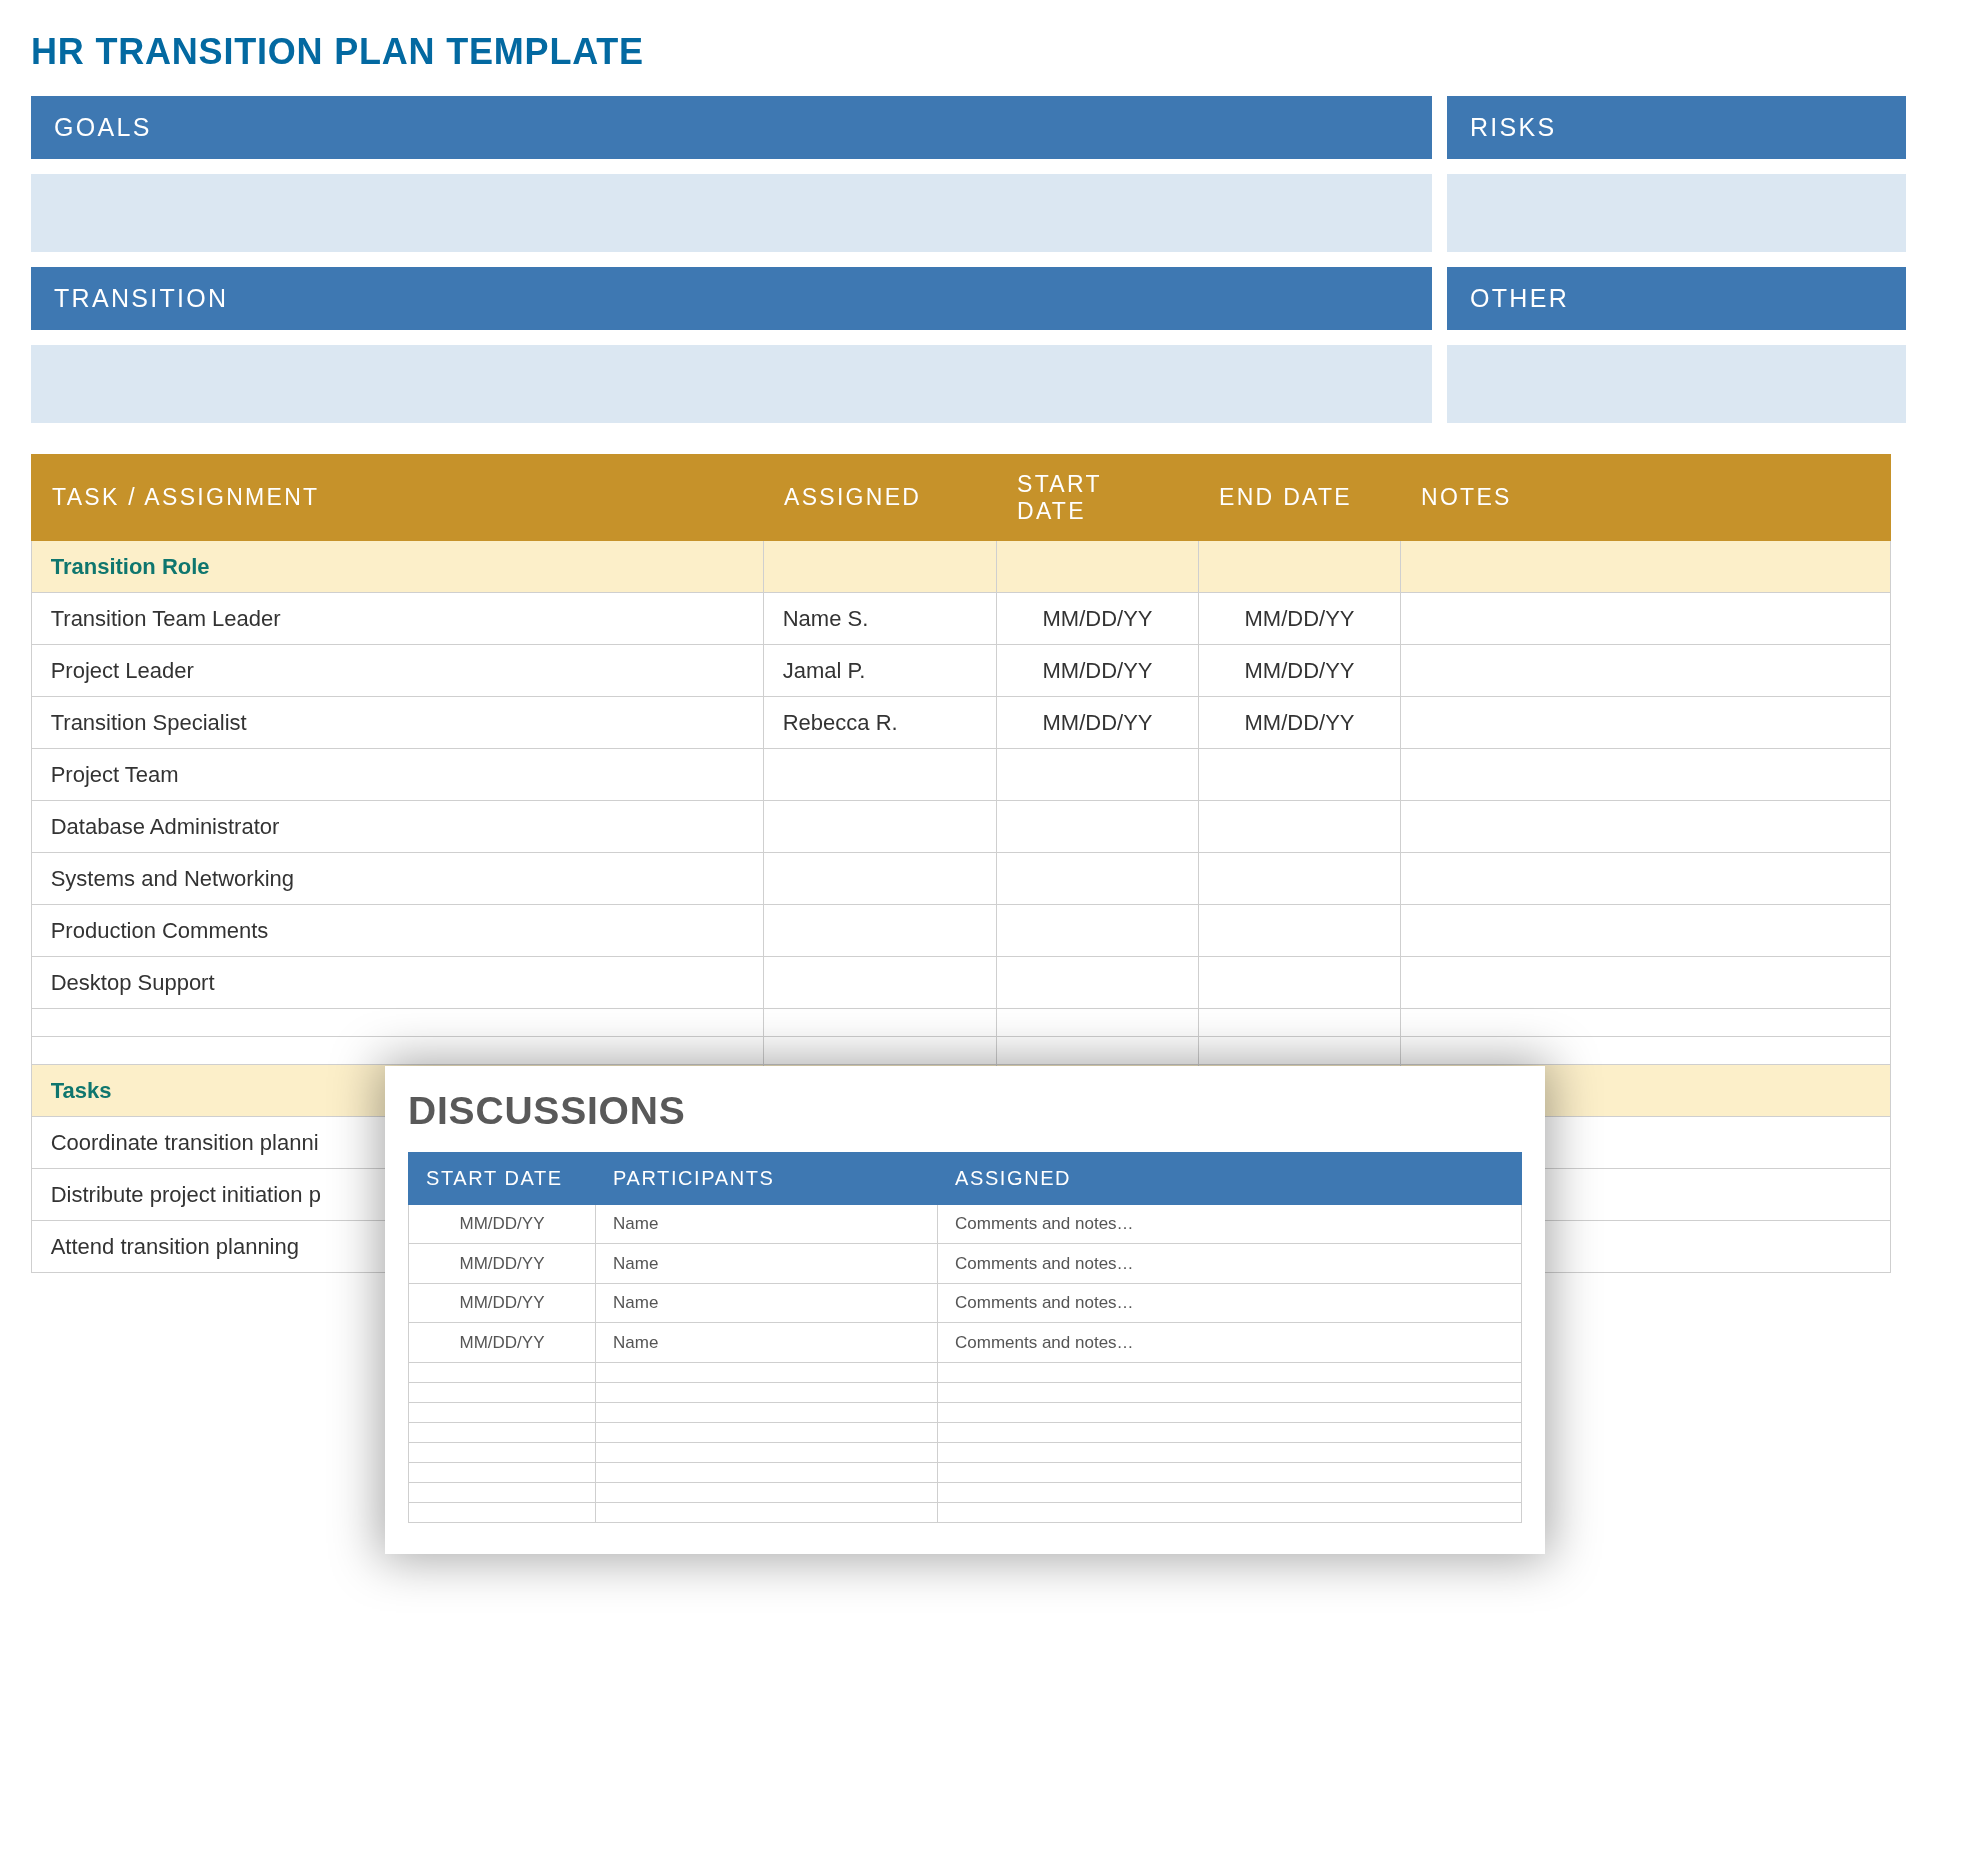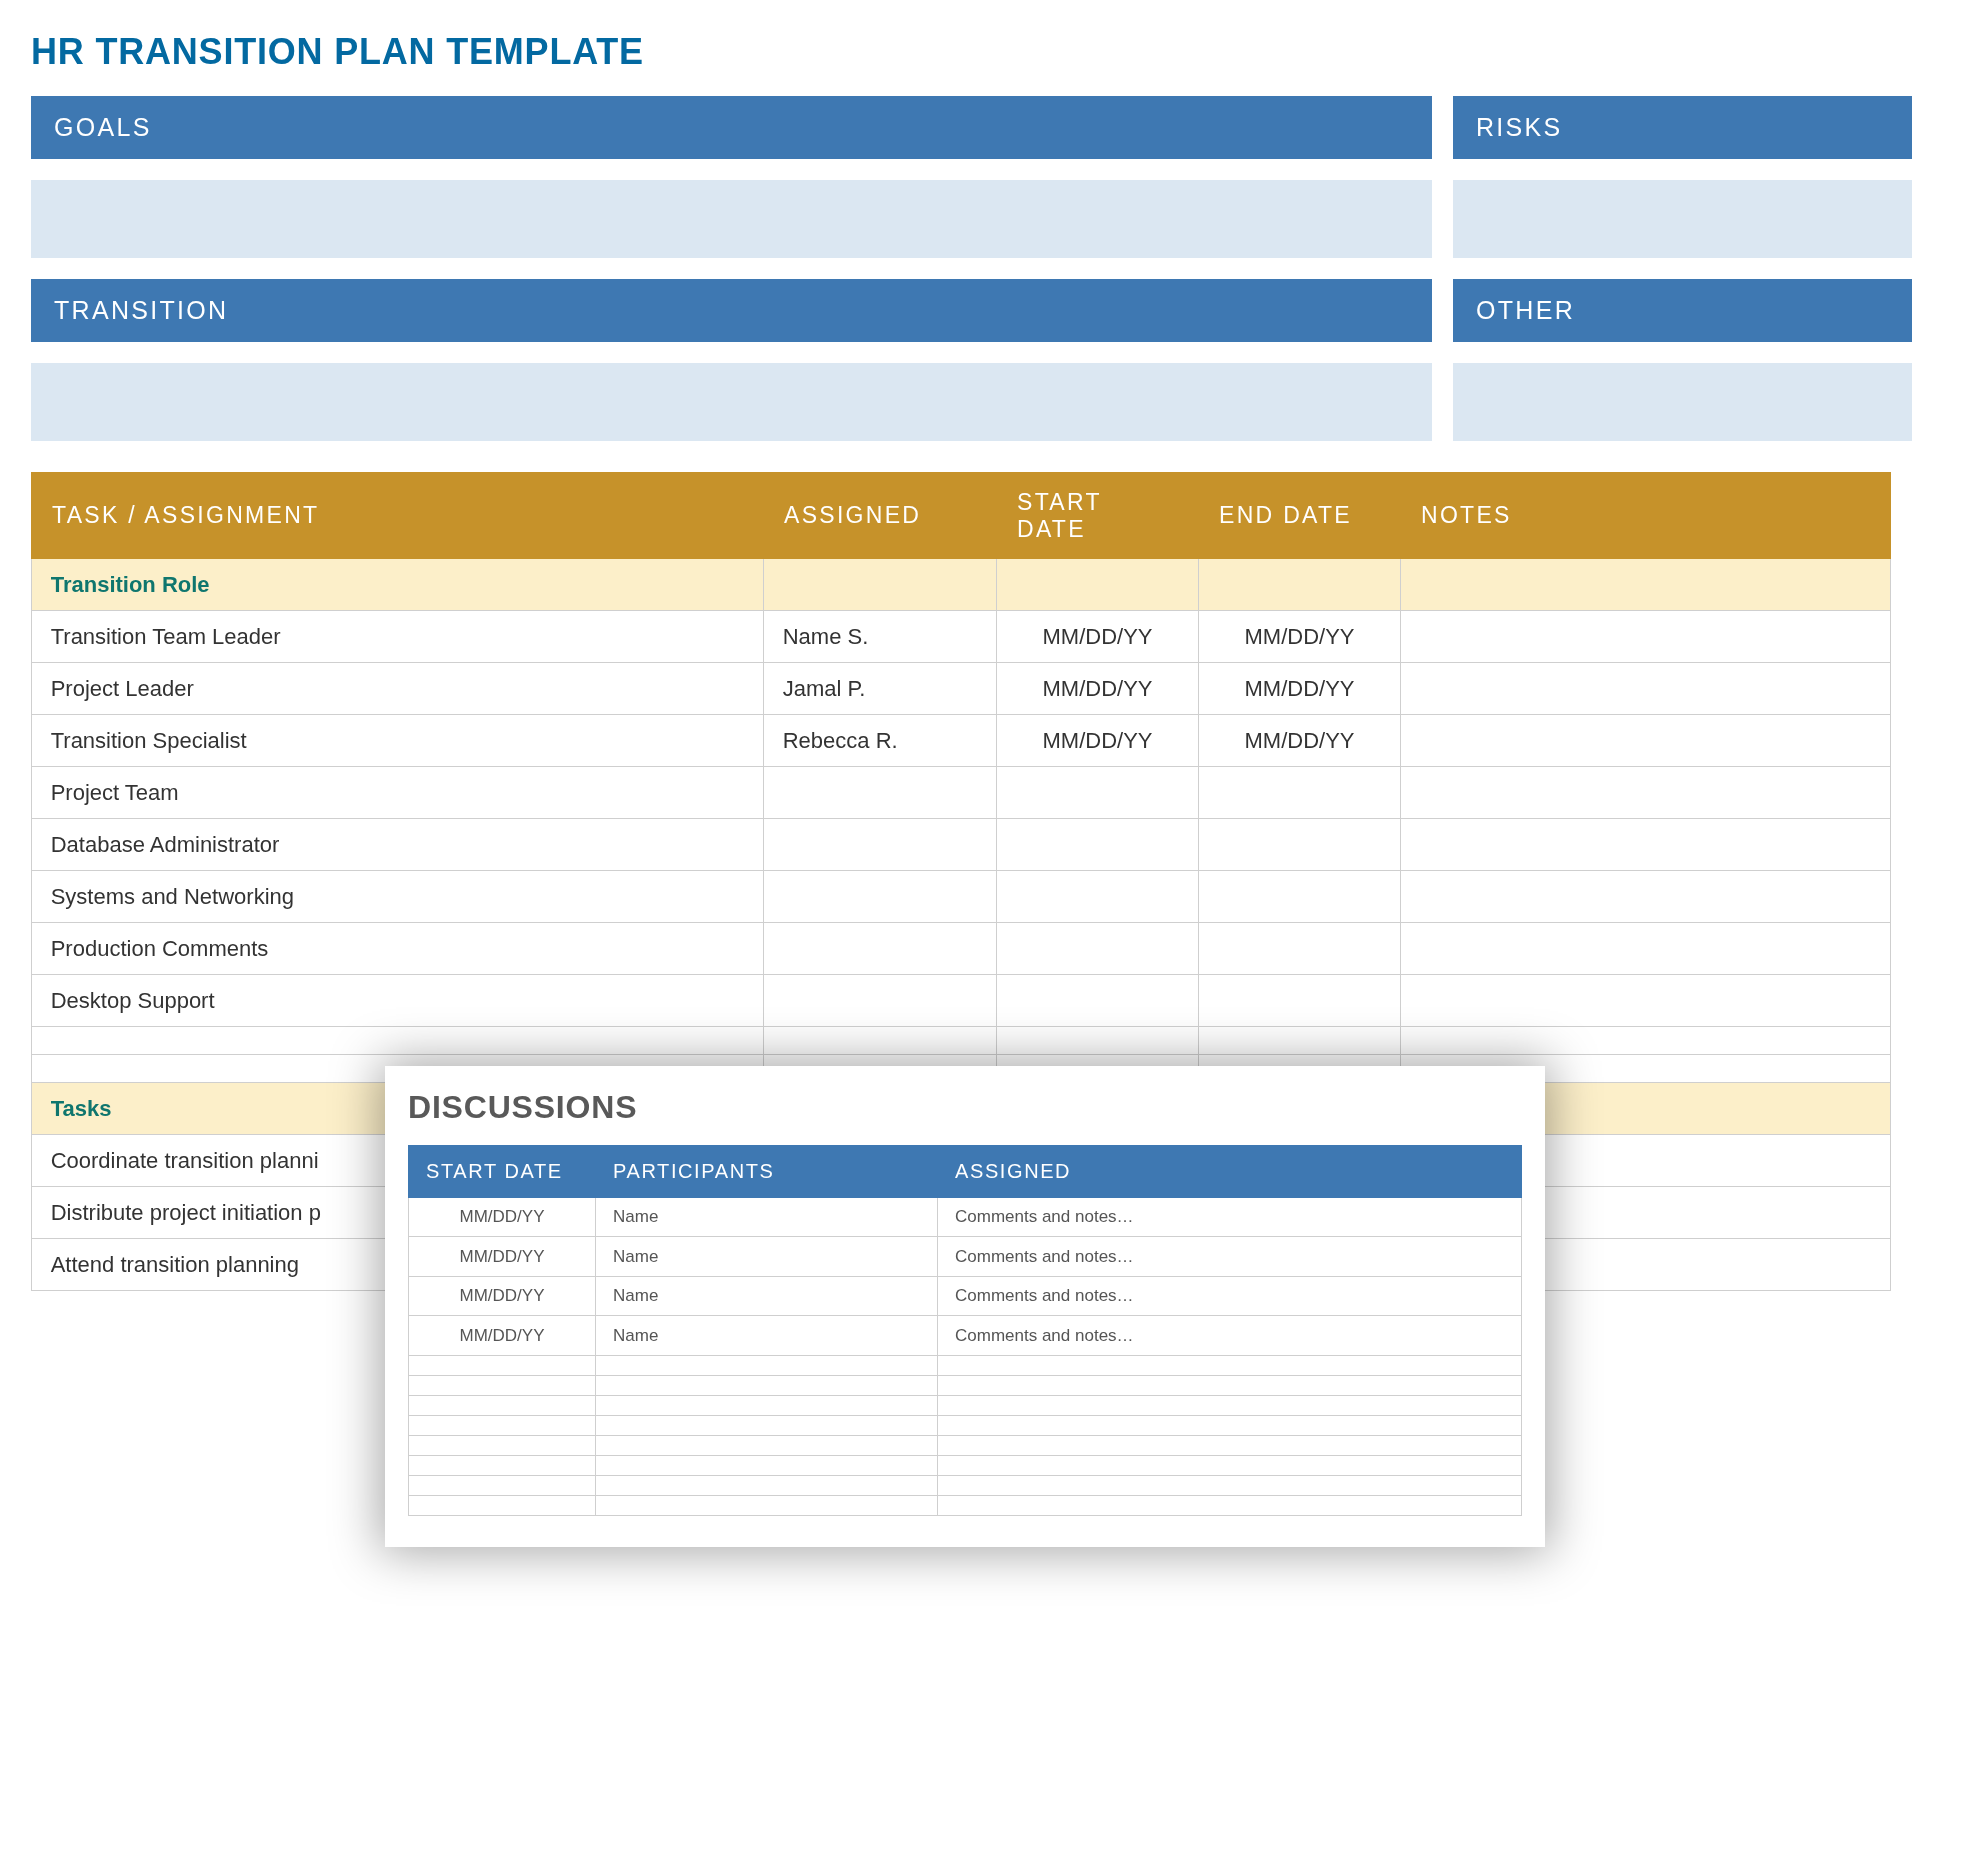--- a/index.html
+++ b/index.html
@@ -16,21 +16,21 @@
     font-size: 36px;
     font-weight: 700;
     letter-spacing: 0.8px;
     color: #0369a1;
     margin: 0 0 23px 0;
   }
   
   .top-grid {
     display: grid;
     grid-template-columns: 1401px 459px;
-    gap: 21px;
+    gap: 15px;
     margin-bottom: 31px;
   }
   .hdr-cell {
     background: #3e78b2;
     color: #ffffff;
     font-size: 25px;
     letter-spacing: 2.3px;
     padding: 17px 23px;
   }
   .body-cell {
@@ -76,21 +76,21 @@
   .discussions {
     position: absolute;
     left: 385px;
     top: 1066px;
     width: 1160px;
     background: #ffffff;
     box-shadow: 0 0 47px 6.2px rgba(0,0,0,0.35);
     padding: 23px 23px 31px 23px;
   }
   .disc-title {
-    font-size: 32px;
+    font-size: 39px;
     font-weight: 700;
     letter-spacing: 0.8px;
     color: #595959;
     margin: 0 0 18.7px 0;
   }
   .disc-table {
     width: 100%;
     border-collapse: collapse;
   }
   .disc-table thead th {

